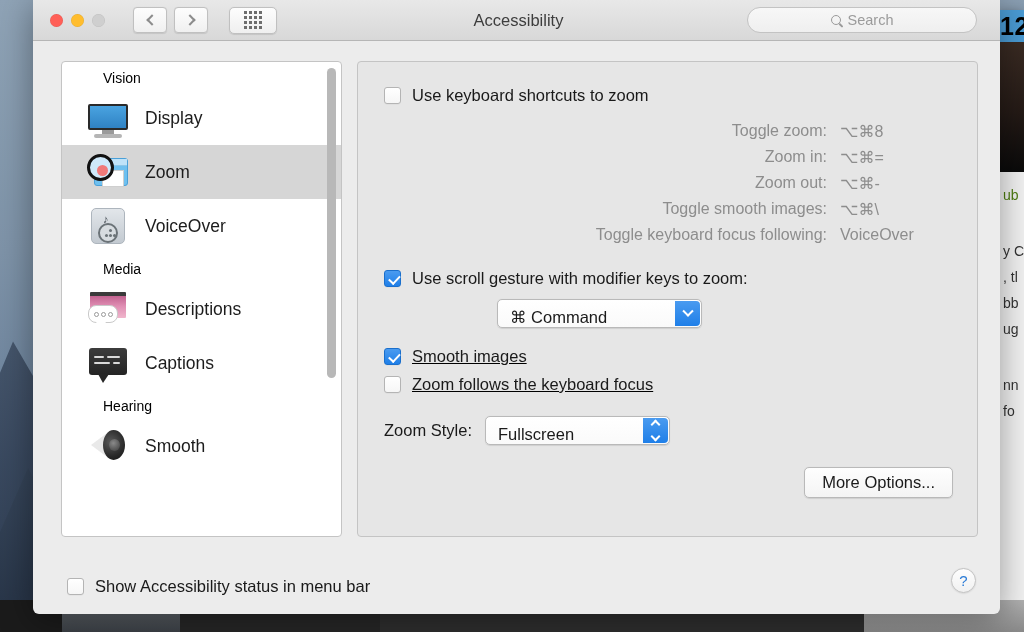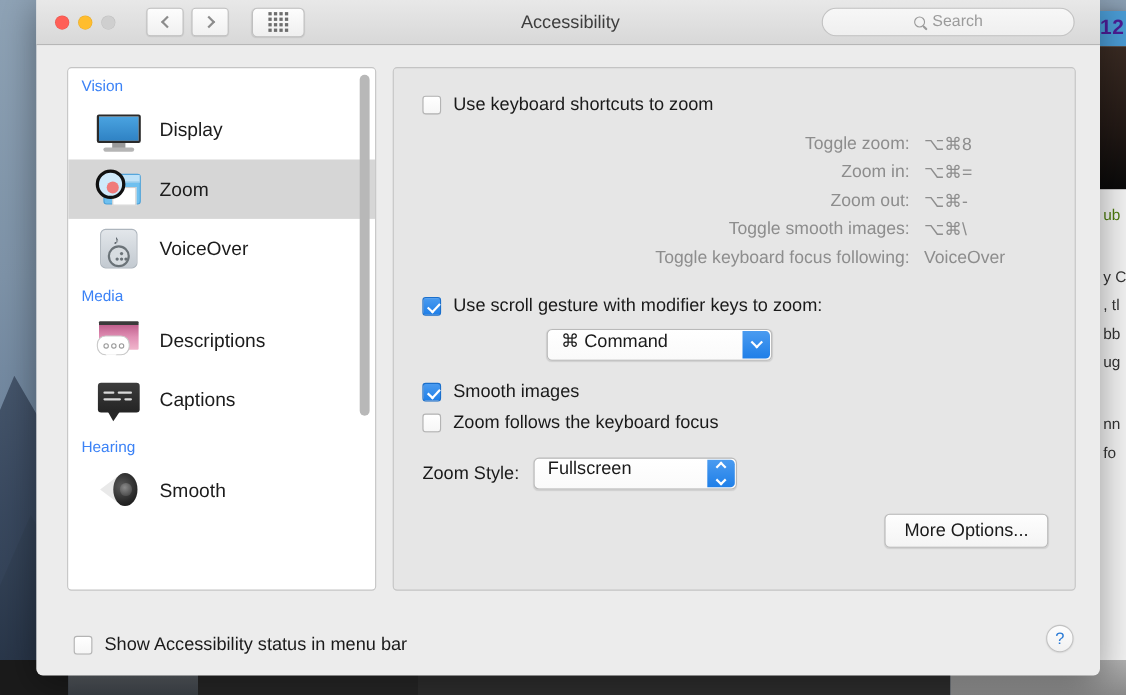--- a/index.html
+++ b/index.html
@@ -28,22 +28,22 @@
     clip-path:polygon(0% 50%, 40% 18%, 100% 55%, 100% 100%, 0% 100%);
   }
 
   
   #bg-app {
     position:absolute; left:1000px; top:10px; width:24px; height:600px;
     background:#f2f2f2; overflow:hidden;
     box-shadow:0 2px 10px rgba(0,0,0,.30);
   }
   #bg-app-header {
-    height:32px; background:#4a9bd4; color:#4c1d95;
-    font-size:19px; font-weight:bold; line-height:32px; padding-left:0;
+    height:32px; background:#4a9bd4; color:#000000;
+    font-size:25px; font-weight:bold; line-height:32px; padding-left:0;
     letter-spacing:.5px;
   }
   #bg-app-photo { height:130px; background:linear-gradient(180deg,#3a2b23 0%,#241a16 55%,#0a0a0a 100%); }
   #bg-app-body { padding:10px 0 0 3px; font-size:14px; color:#333; line-height:26px; }
   #bg-app-body .lnk { color:#4d7c0f; }
   #bg-app-body .gap { display:block; height:30px; }
 
   
   #dock {
     position:absolute; left:0; bottom:0; width:1024px; height:32px;
@@ -119,21 +119,21 @@
 
   
   #content { flex:1; display:flex; padding:20px 22px 0 28px; gap:15px; position:relative; }
 
   
   #sidebar {
     width:281px; height:476px; background:#fff;
     border:1px solid #c4c4c4; border-radius:4px;
     position:relative; overflow:hidden;
   }
-  .sb-head { font-size:14px; color:#3b82f6; padding:8px 0 5px 12px; }
+  .sb-head { font-size:14px; color:#000000; padding:8px 0 5px 12px;margin-left:29px; }
   .sb-item { height:54px; display:flex; align-items:center; padding-left:24px; gap:15px; }
   .sb-item.selected { background:#d6d6d6; }
   .sb-label { font-size:17.5px; color:#1c1c1c; }
   .sb-icon { width:44px; height:44px; flex:0 0 44px; position:relative; }
 
   
   .ic-display { }
   .ic-display .scr { position:absolute; left:2px; top:8px; width:40px; height:26px;
       background:linear-gradient(180deg,#4aa3e0 0%,#2f82c4 100%); border:2.5px solid #2a2a2a; border-radius:2px; }
   .ic-display .neck { position:absolute; left:16px; top:34px; width:12px; height:5px; background:#9a9a9a; }
@@ -215,41 +215,41 @@
   .sc-row { display:flex; justify-content:flex-end; align-items:center; height:26px; }
   .sc-name { font-size:16px; color:#8d8d8d; text-align:right; }
   .sc-key  { font-size:16px; color:#8d8d8d; width:130px; text-align:left; padding-left:13px; }
 
   .scroll-block { margin-top:21px; }
   .dropdown-wrap { margin:11px 0 0 113px; }
   .popup {
     height:29px; border-radius:5px;
     background:linear-gradient(180deg,#fff 0%,#fafafa 100%);
     border:1px solid #b9b9b9; box-shadow:0 .5px 1px rgba(0,0,0,.10);
-    display:inline-flex; align-items:flex-start; position:relative;
+    display:inline-flex; align-items:flex-end; position:relative;
     padding:0 0 0 12px;
   }
   .popup .ptext { font-size:16.5px; color:#1a1a1a; }
   .popup .pbtn {
     position:absolute; right:1px; top:1px; bottom:1px; width:25px;
     background:linear-gradient(180deg,#4a9bf0 0%,#1f7fe8 100%);
     border-radius:0 4px 4px 0; display:flex; align-items:center; justify-content:center;
   }
   .pchev-down { width:8px; height:8px; border-right:2px solid #fff; border-bottom:2px solid #fff;
       transform:rotate(45deg) translate(-2px,-2px); }
   .pstep { display:flex; flex-direction:column; gap:5px; align-items:center; }
   .pstep .up, .pstep .dn { width:7px; height:7px; }
   .pstep .up { border-left:2px solid #fff; border-top:2px solid #fff; transform:rotate(45deg); }
   .pstep .dn { border-right:2px solid #fff; border-bottom:2px solid #fff; transform:rotate(45deg); }
 
   #cmd-popup { width:205px; }
   #style-popup { width:185px; }
 
   .check-stack { margin-top:19px; }
-  .check-stack .row { margin-bottom:9px; }
+  .check-stack .row { margin-bottom:9px;text-decoration:underline; }
 
   #style-row { margin-top:22px; display:flex; align-items:center; }
   #style-label { font-size:16.5px; color:#1a1a1a; margin-right:13px; }
 
   #more-wrap { position:absolute; right:24px; bottom:38px; }
   #more-btn {
     height:31px; padding:0 17px; border-radius:5px;
     background:linear-gradient(180deg,#fefefe 0%,#f4f4f4 100%);
     border:1px solid #b9b9b9; box-shadow:0 .5px 1px rgba(0,0,0,.10);
     font-size:16.5px; color:#1a1a1a;

